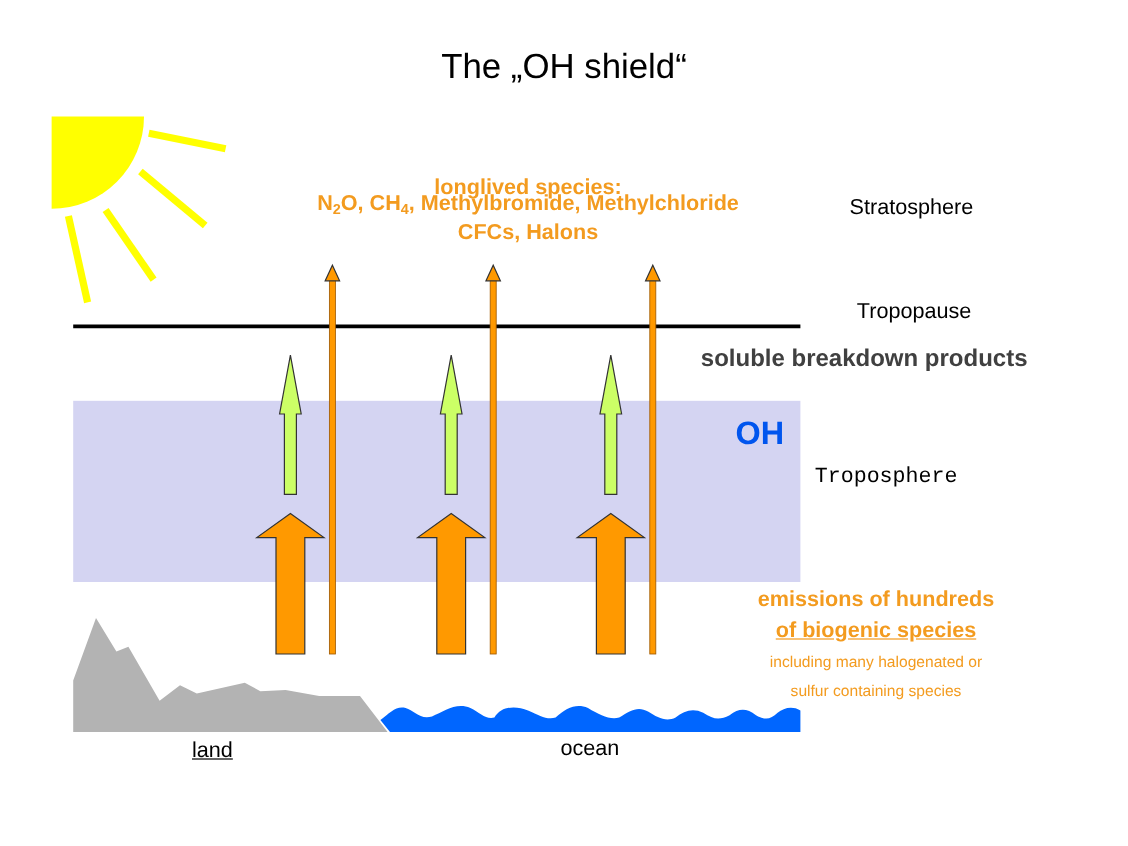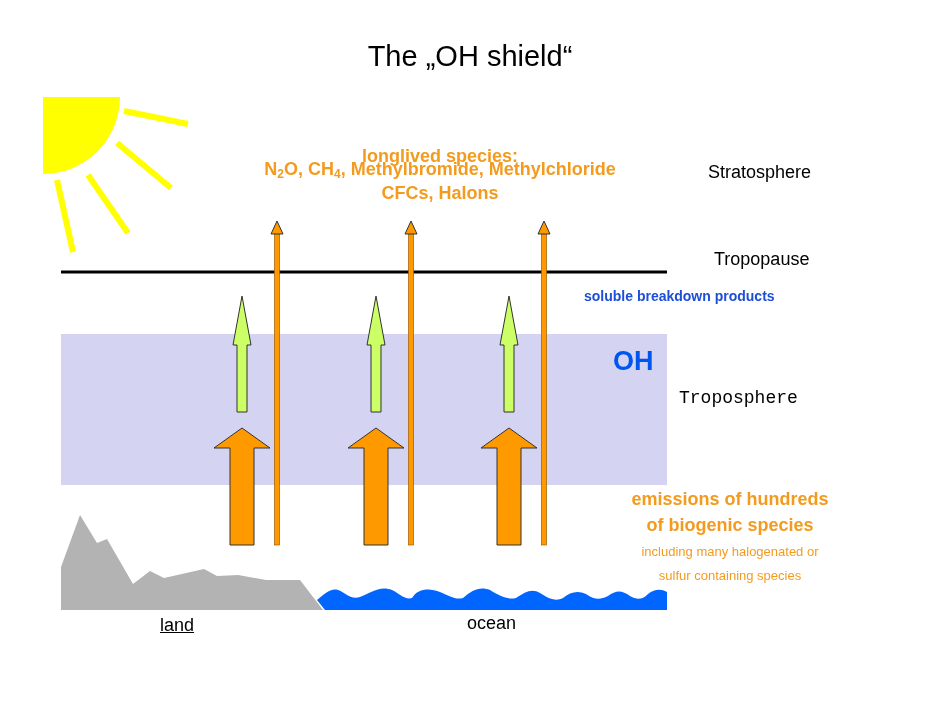--- a/index.html
+++ b/index.html
@@ -53,23 +53,23 @@
 </svg>
 
 <div class="label orange-b" style="left:220px; top:145px; width:440px;">longlived species:</div>
 <div class="label orange-b" style="left:220px; top:158px; width:440px;">
   <span>N</span><sub>2</sub><span>O, CH</span><sub>4</sub><span>, Methylbromide, Methylchloride</span>
 </div>
 <div class="label orange-b" style="left:220px; top:182px; width:440px;">CFCs, Halons</div>
 
 <div class="label black" style="left:708px; top:162px;">Stratosphere</div>
 <div class="label black" style="left:682px; top:249px;margin-left:32px;">Tropopause</div>
-<div class="label" style="left:584px; top:288px; color:#1d4ed8; font-weight:bold; font-size:14px;">soluble breakdown products</div>
+<div class="label" style="left:584px; top:288px; color:#404040; font-weight:bold; font-size:20px;">soluble breakdown products</div>
 <div class="label" style="left:613px; top:346px; color:#0055ee; font-weight:bold; font-size:27px;">OH</div>
 <div class="label black" style="left:679px; top:388px;font-family:Liberation Mono, monospace;">Troposphere</div>
 
 <div class="label orange-b" style="left:570px; top:488px; width:320px;">emissions of hundreds</div>
-<div class="label orange-b" style="left:570px; top:514px; width:320px;">of biogenic species</div>
+<div class="label orange-b" style="left:570px; top:514px; width:320px;text-decoration:underline;">of biogenic species</div>
 <div class="label orange-n" style="left:570px; top:540px; width:320px;">including many halogenated or</div>
 <div class="label orange-n" style="left:570px; top:564px; width:320px;">sulfur containing species</div>
 
 <div class="label black" style="left:160px; top:615px;text-decoration:underline;">land</div>
 <div class="label black" style="left:467px; top:613px;">ocean</div>
 
 </body></html>

